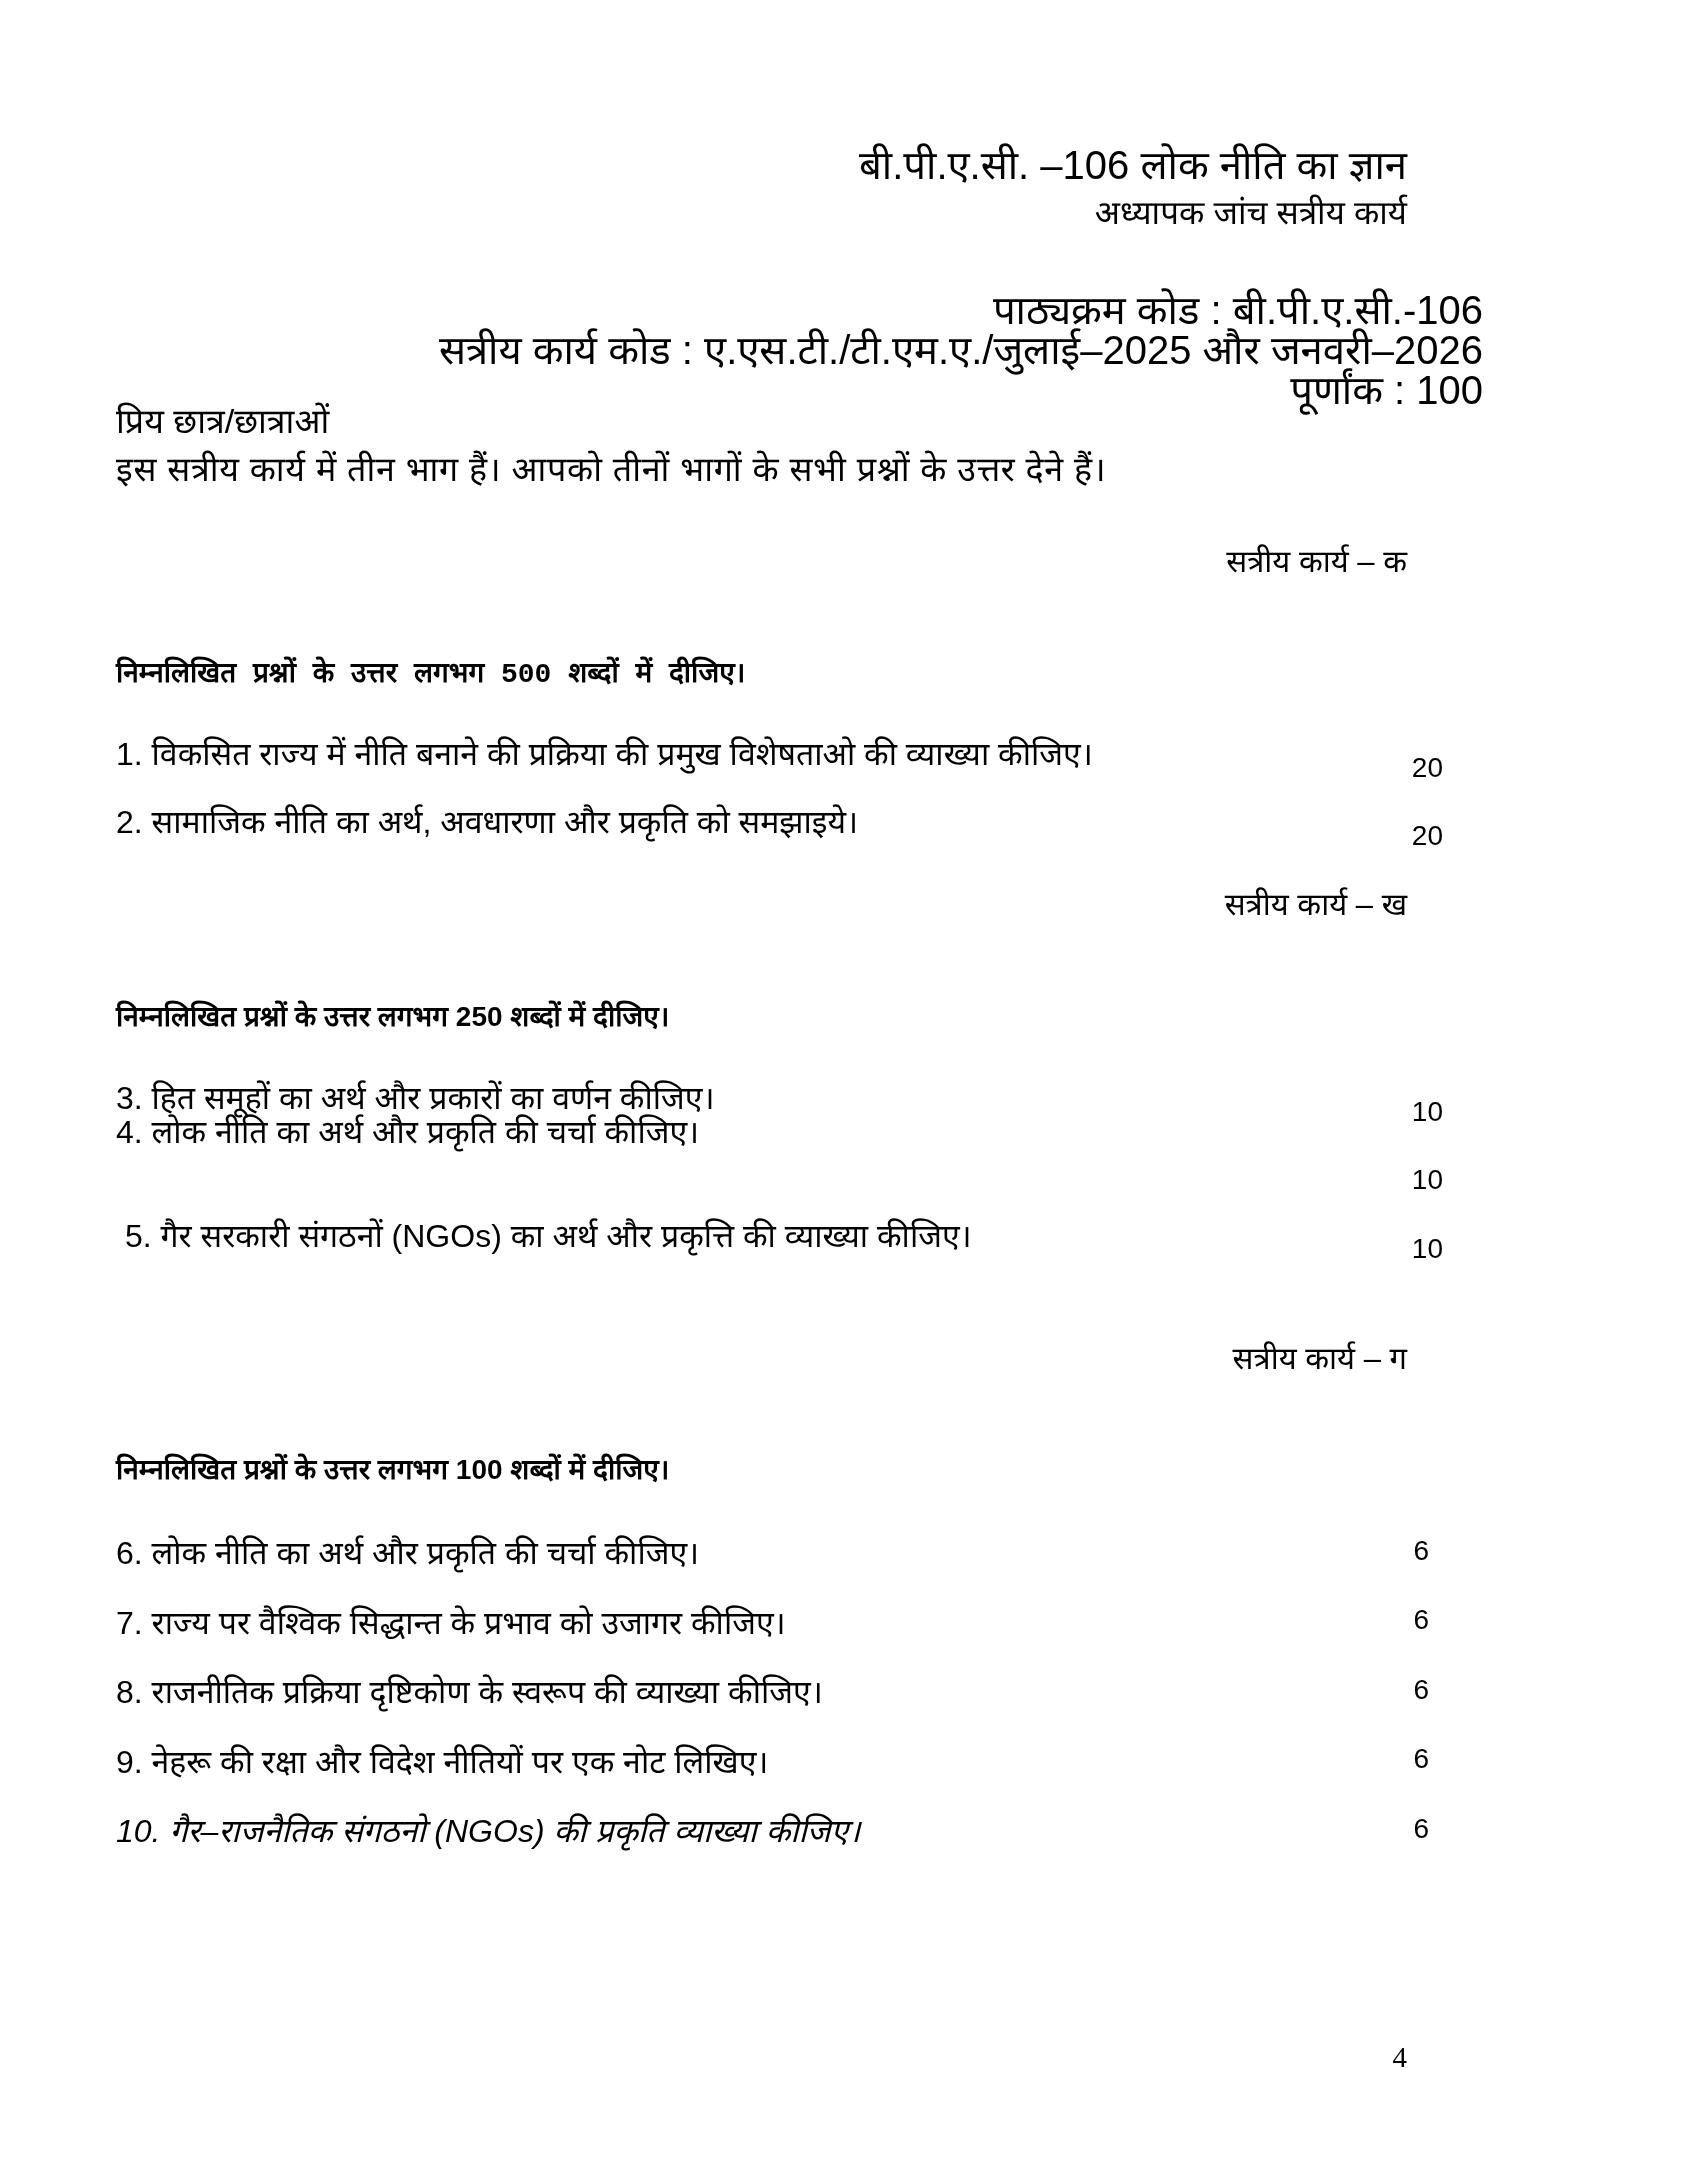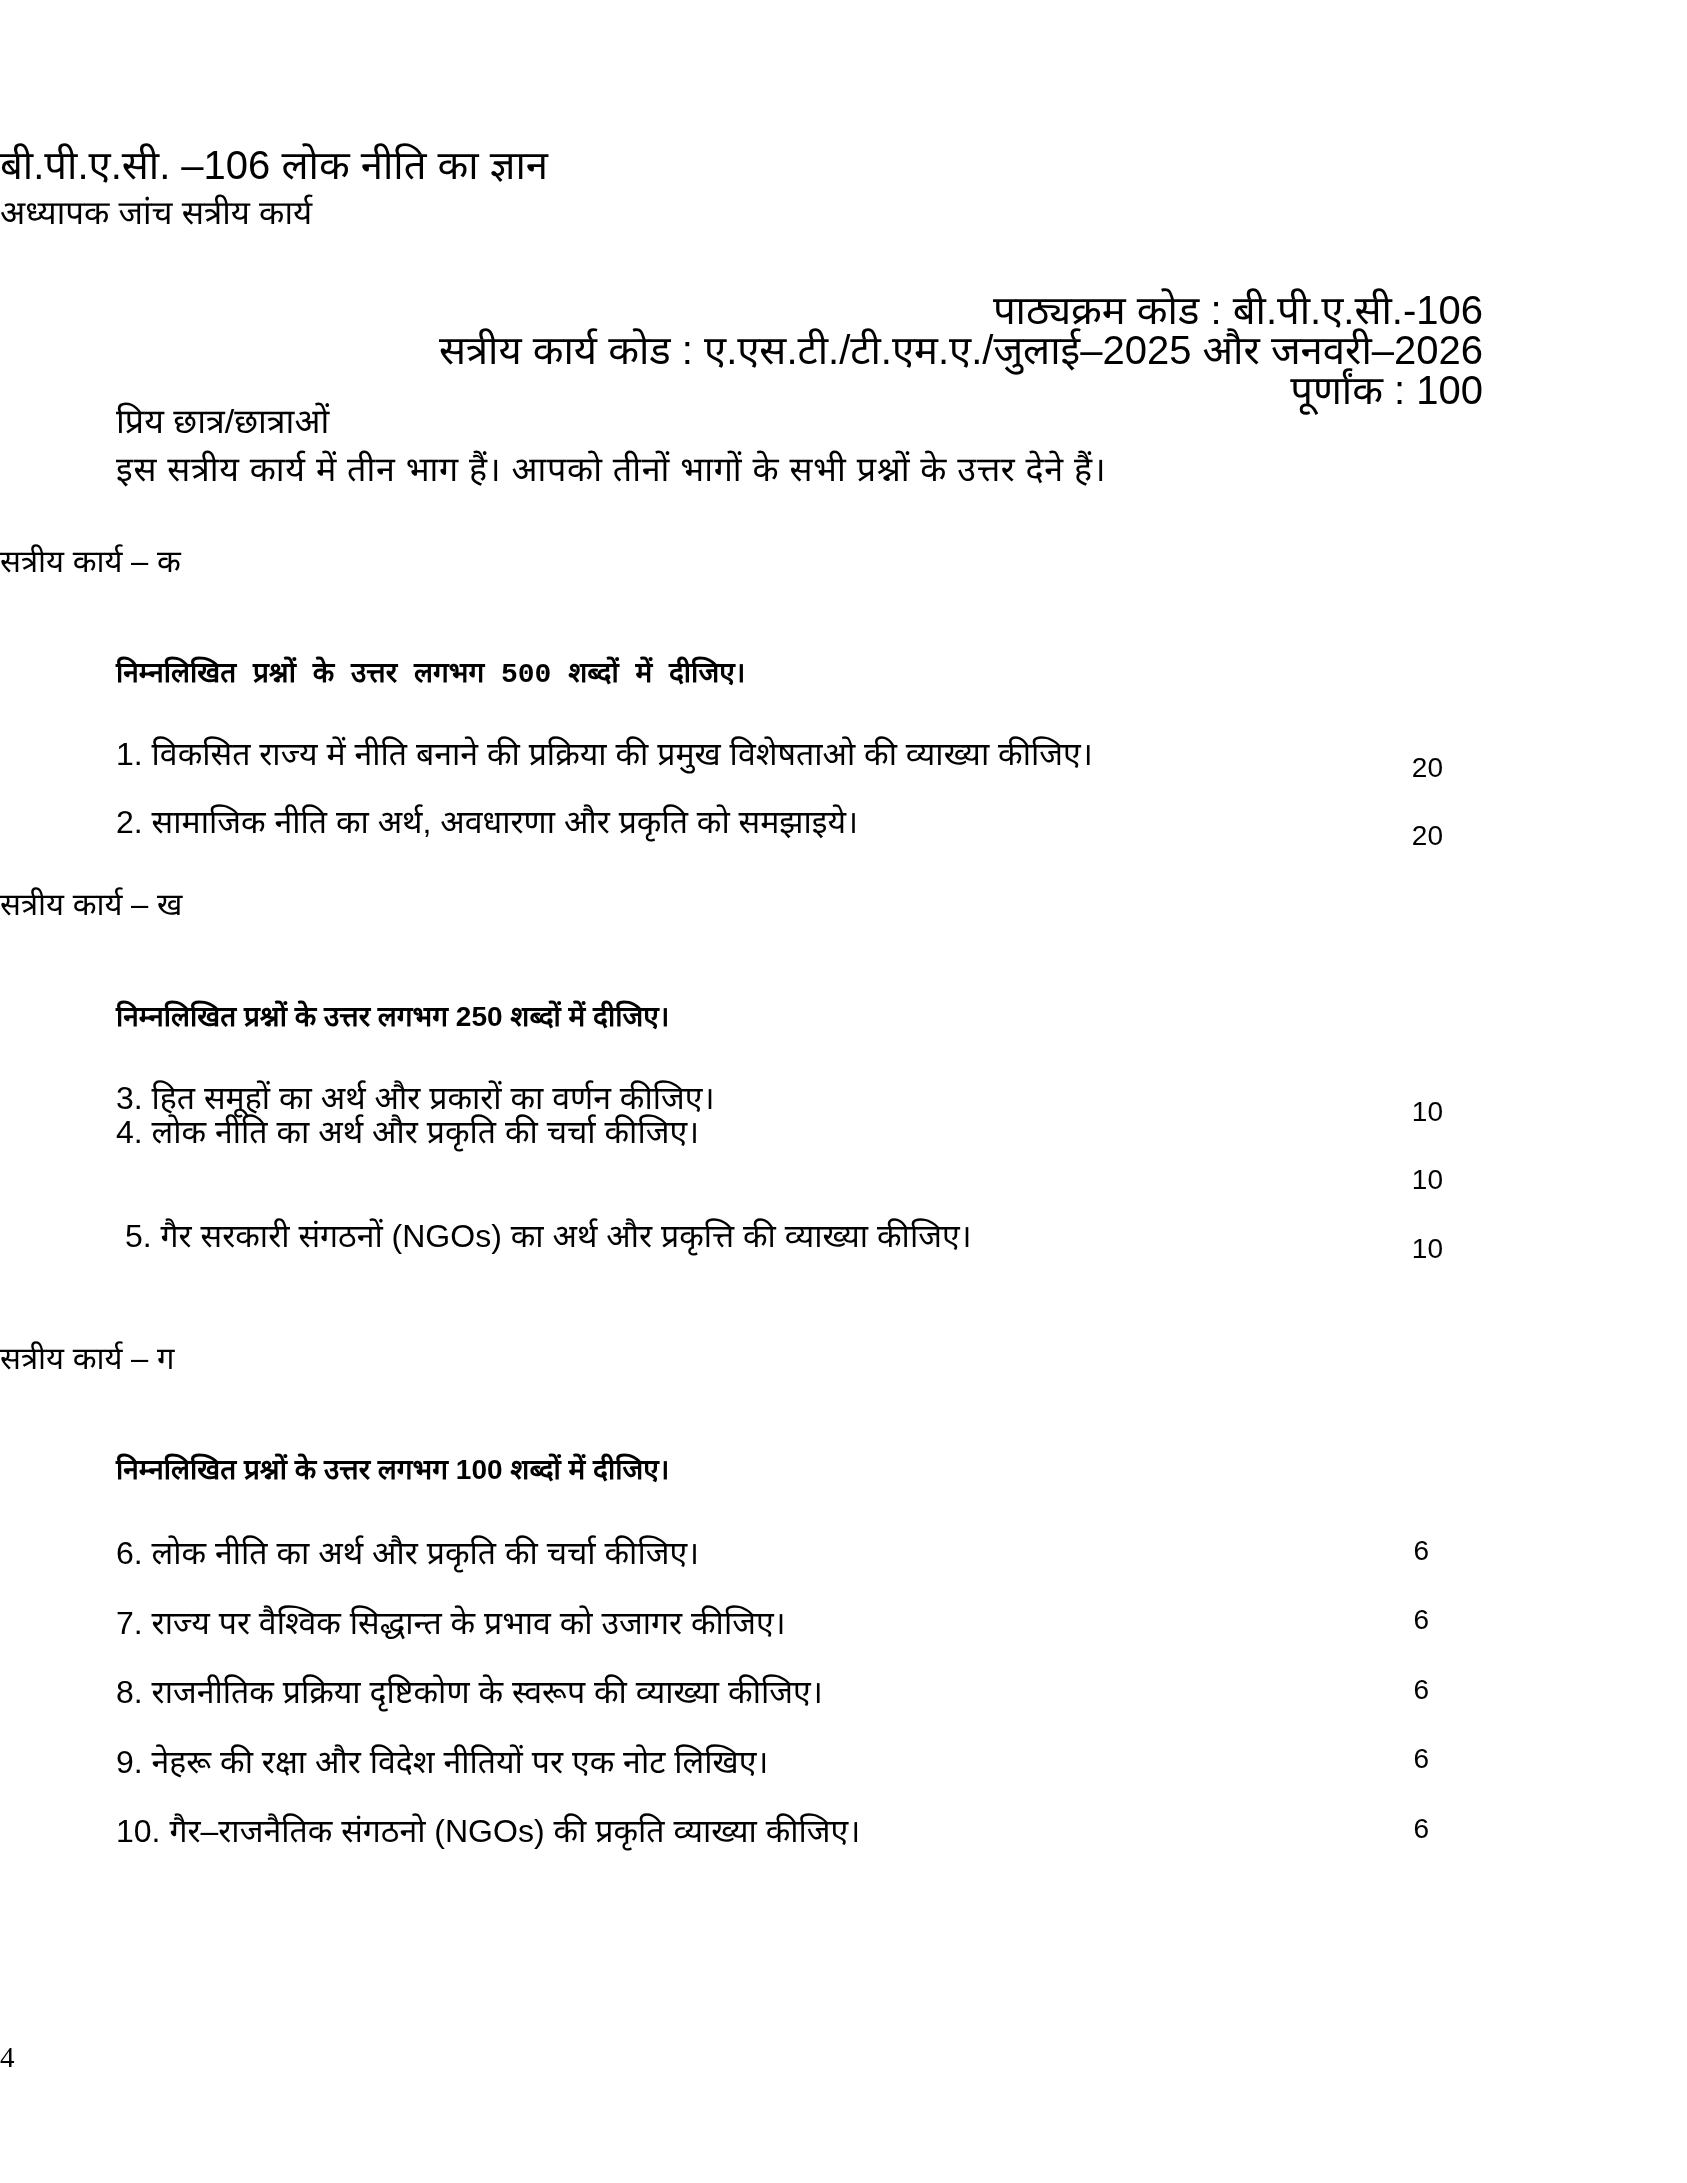--- a/index.html
+++ b/index.html
@@ -1,19 +1,19 @@
 <!DOCTYPE html>
 <html style="font-size:10.6px"><head>
 <meta charset="utf-8">
 <style>
   html, body { margin: 0; padding: 0; background: #ffffff; }
   body { width: 1687px; height: 2183px; position: relative; overflow: hidden;
          font-family: "Liberation Sans", "DejaVu Sans", sans-serif; color: #000; }
   .abs { position: absolute; white-space: nowrap; }
-  .center { left: 0; width: 1407px; text-align: left; }
+  .center { left: 0; width: 1407px; text-align: right; }
   .title1 { top: 136px; font-size: 40px; }
   .title2 { top: 189px; font-size: 33px; }
   .meta { right: 204px; text-align: right; font-size: 40px; }
   .salute { left: 116px; top: 397px; font-size: 34px; }
   .intro { left: 116px; top: 445px; font-size: 34px; letter-spacing: 0.7px; }
   .section { font-size: 31px; }
   .instr { left: 116px; font-size: 28px; font-weight: bold; }
   .q { left: 116px; font-size: 32px; }
   .marks { font-size: 28px; text-align: right; }
   .marksA { left: 1383px; width: 60px; margin-top: 16px; }
@@ -52,17 +52,17 @@
 <div class="abs center section" style="top:1336px;">सत्रीय कार्य – ग</div>
 <div class="abs instr" style="top:1449px;">निम्नलिखित प्रश्नों के उत्तर लगभग 100 शब्दों में दीजिए।</div>
 <div class="abs q" style="top:1530px;">6. लोक नीति का अर्थ और प्रकृति की चर्चा कीजिए।</div>
 <div class="abs marks marksC" style="top:1535px;">6</div>
 <div class="abs q" style="top:1600px;">7. राज्य पर वैश्विक सिद्धान्त के प्रभाव को उजागर कीजिए।</div>
 <div class="abs marks marksC" style="top:1604px;">6</div>
 <div class="abs q" style="top:1669px;">8. राजनीतिक प्रक्रिया दृष्टिकोण के स्वरूप की व्याख्या कीजिए।</div>
 <div class="abs marks marksC" style="top:1674px;">6</div>
 <div class="abs q" style="top:1739px;">9. नेहरू की रक्षा और विदेश नीतियों पर एक नोट लिखिए।</div>
 <div class="abs marks marksC" style="top:1743px;">6</div>
-<div class="abs q" style="top:1808px;">10. गैर–राजनैतिक संगठनो (NGOs) की प्रकृति व्याख्या कीजिए।</div>
+<div class="abs q" style="top:1808px;font-style:italic;">10. गैर–राजनैतिक संगठनो (NGOs) की प्रकृति व्याख्या कीजिए।</div>
 <div class="abs marks marksC" style="top:1813px;">6</div>
 
 <div class="abs center pageno">4</div>
 
 
 </body></html>

